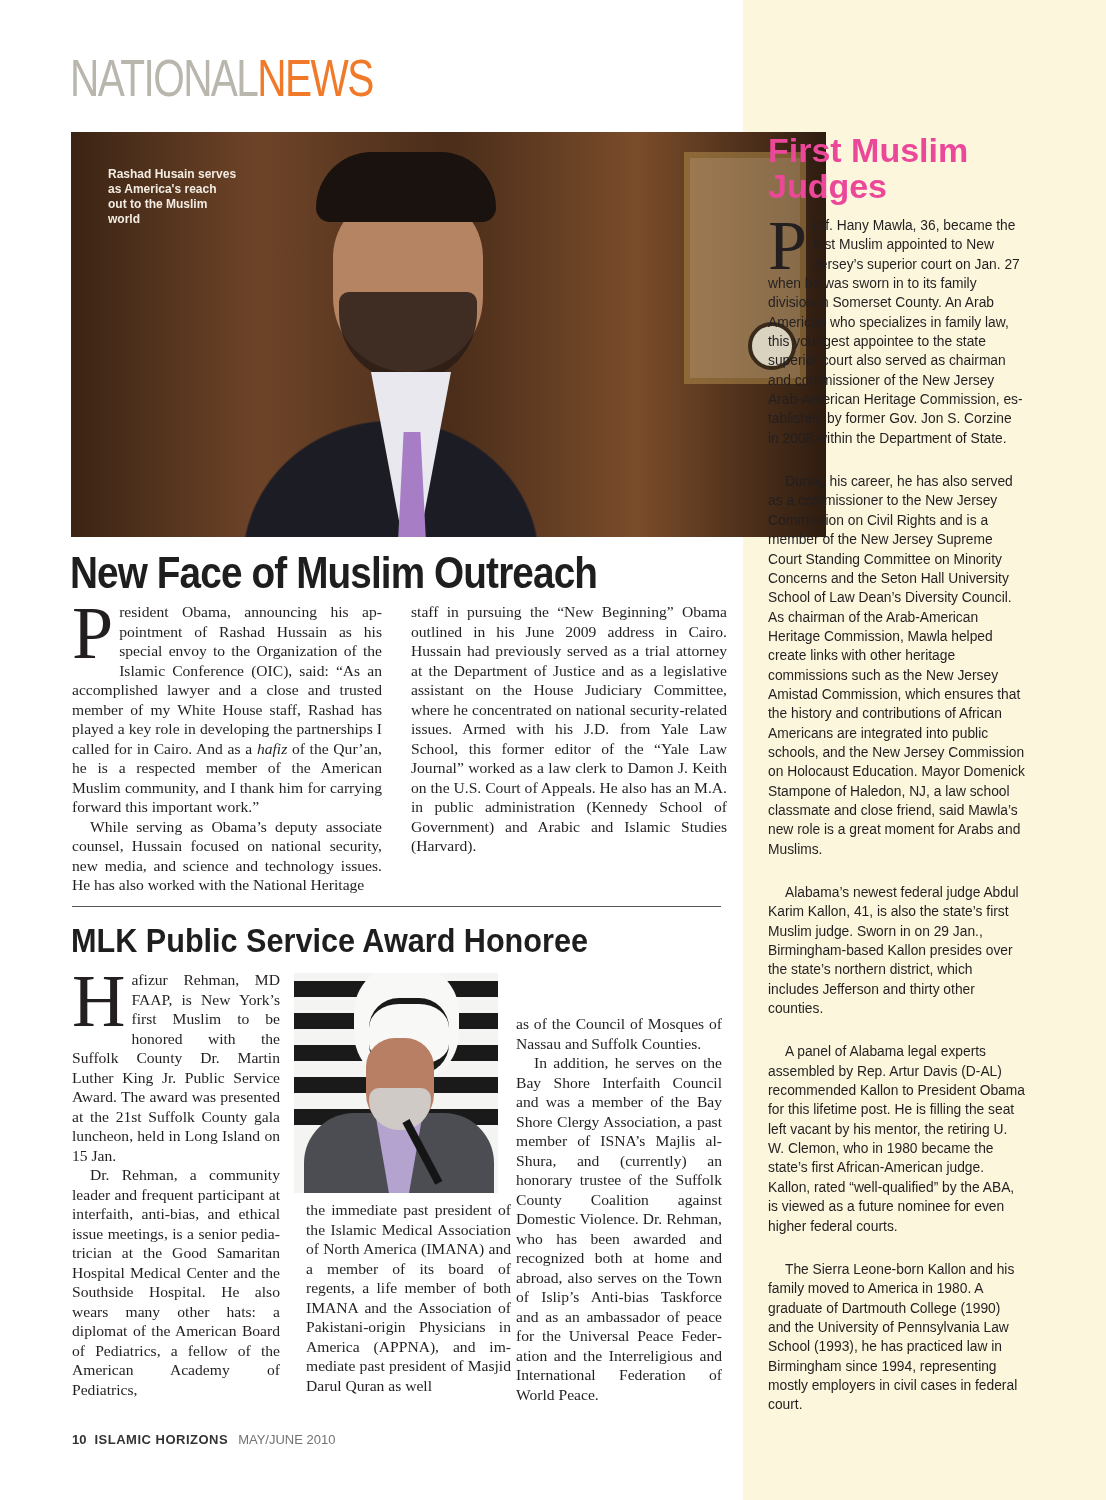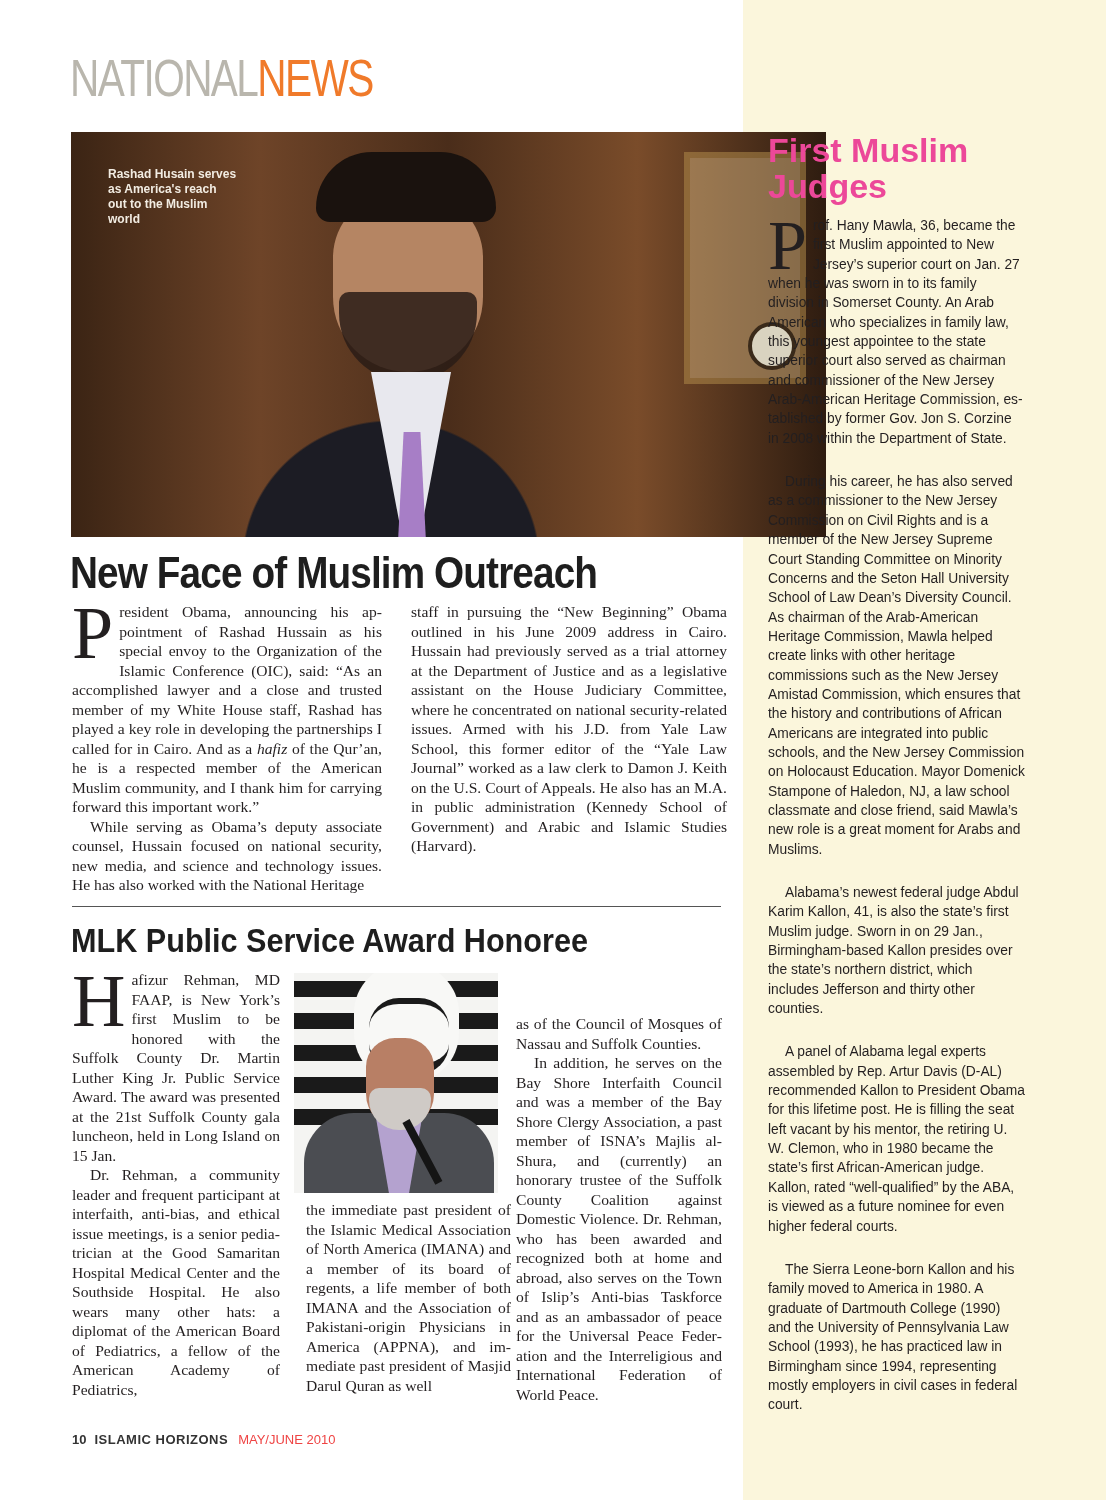--- a/index.html
+++ b/index.html
@@ -48,21 +48,21 @@
 
   .sidebar-head { position:absolute; left:768px; top:132px; width:300px; font-family:"Liberation Sans", sans-serif; font-weight:bold; font-size:34px; line-height:36px; color:#ec4899; }
   .sans-col { position:absolute; left:768px; top:216px; width:258px; font-family:"Liberation Sans", sans-serif; font-size:13.8px; line-height:19.35px; color:#231f20; }
   .sans-col p { margin:0; }
   .sans-col p.indent { text-indent:17px;margin-top:24px; }
   .sans-col .dropcap { font-size:70px; line-height:54px; margin:3px 6px 0 0; }
 
   .footer { position:absolute; left:72px; top:1432px; font-family:"Liberation Sans", sans-serif; font-size:13px; color:#333; white-space:nowrap; }
   .footer .pg { font-weight:bold; margin-right:8px; }
   .footer .mag { font-weight:bold; letter-spacing:0.5px; margin-right:10px; }
-  .footer .issue { color:#ef4444; }
+  .footer .issue { color:#737373; }
   i { font-style:italic; }
 </style>
 </head>
 <body>
 
 <div class="sidebar-bg"></div>
 
 <div class="section-title">
   <span class="grey">NATIONAL</span><span class="orange">NEWS</span>
 </div>

